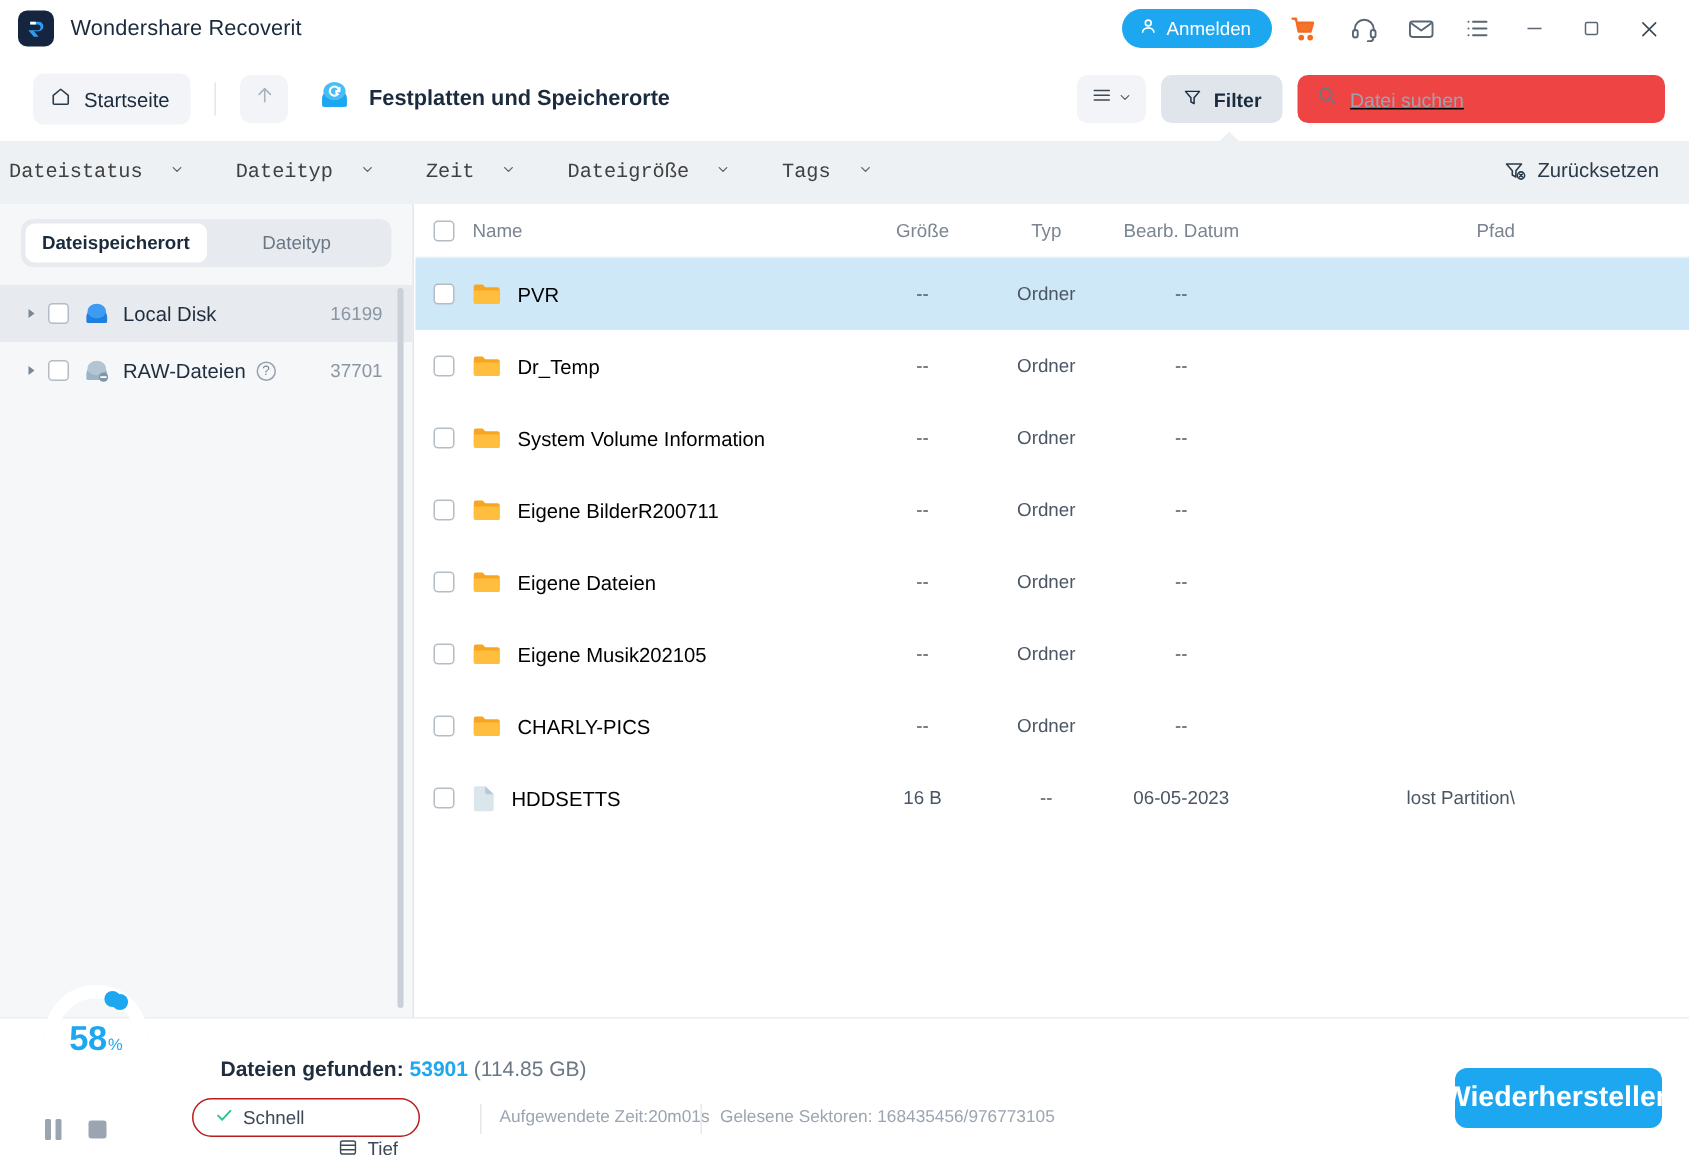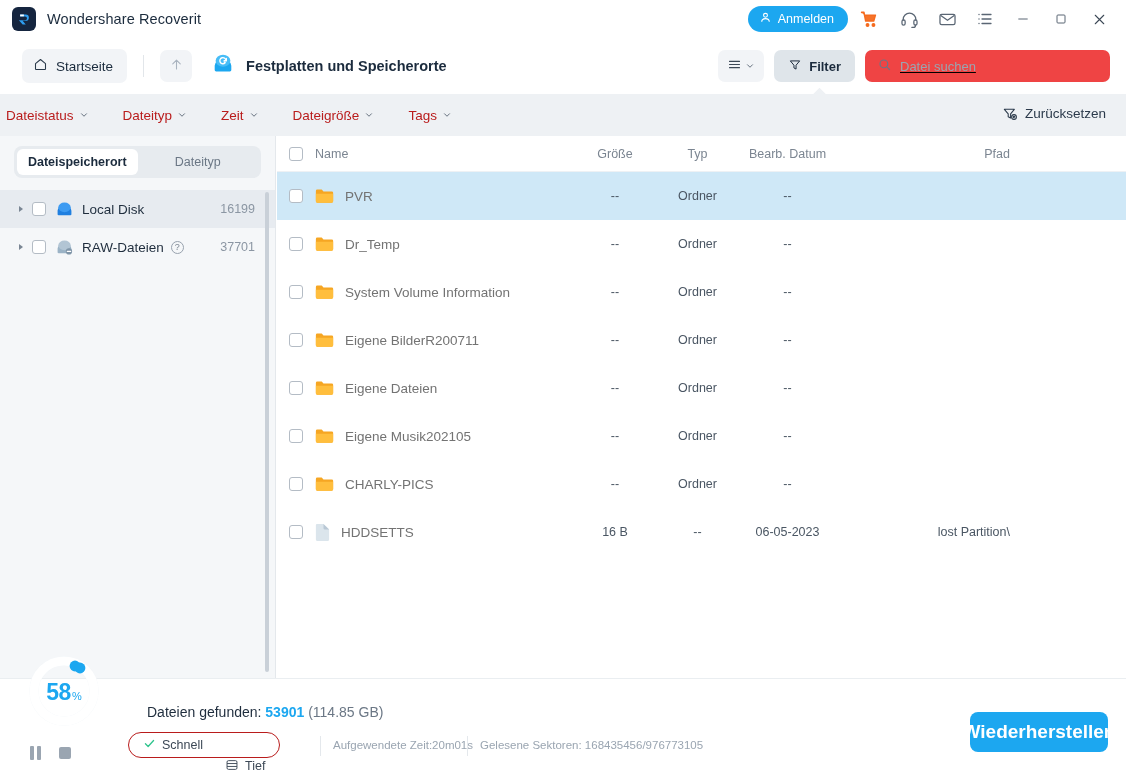--- a/index.html
+++ b/index.html
@@ -92,22 +92,22 @@
   }
   .filterbar .caret-wrap {
     position: absolute; left: 812px; top: -7px; width: 14px; height: 8px;
     overflow: hidden;
   }
   .filterbar .caret-wrap i {
     display: block; width: 11px; height: 11px; background: #eef1f4;
     transform: rotate(45deg); margin: 3px auto 0;
   }
   .fdrop {
-    display: flex; align-items: center; gap: 5px; font-size: 13.5px;
-    color: #b91c1c; cursor: pointer; padding: 4px 6px;
+    display: flex; align-items: center; gap: 18px; font-size: 13.5px;
+    color: #404040; cursor: pointer; padding: 4px 6px; font-family: Liberation Mono, monospace;
   }
   .fdrop:first-of-type { margin-left: 54px; }
   .fdrop + .fdrop { margin-left: 22px; }
   .reset-btn {
     position: absolute; right: 20px; display: flex; gap: 7px;
     font-size: 13.5px; color: #2b3a4b; cursor: pointer;
   }
 
   
   .sidebar {
@@ -172,21 +172,21 @@
   .c-type { width: 75px; text-align: left; flex: none; }
   .c-date { width: 105px; text-align: left; flex: none; }
   .c-path { width: 170px; text-align: right; flex: none; }
   .th-row .c-name, .th-row .c-size, .th-row .c-type,
   .th-row .c-date, .th-row .c-path { color: #7b8591; font-size: 12.5px; }
   .th-row .c-size, .th-row .c-type, .th-row .c-date { text-align: center; }
   .row {
     height: 48px; display: flex; align-items: center; cursor: pointer;
   }
   .row.selected { background: #cfe8f7; }
-  .row .c-name { display: flex; align-items: center; gap: 11px; font-size: 13.5px; color: #737373; }
+  .row .c-name { display: flex; align-items: center; gap: 11px; font-size: 13.5px; color: #000000; }
   .row .c-size, .row .c-type, .row .c-date { font-size: 12.5px; color: #4a5663; text-align: center; }
   .row .c-path { font-size: 12.5px; color: #4a5663; }
   .folder-ico { width: 19px; height: 16px; flex: none; }
   .file-ico { width: 15px; height: 19px; flex: none; }
 
   
   .bottombar {
     position: absolute; left: 0; bottom: 0; width: 1126px; height: 92px;
     background: #ffffff; border-top: 1px solid #eaeef1;
   }
@@ -201,21 +201,21 @@
   .ring-sym { font-size: 11px; color: #1ca7f0; margin-left: 1px; }
   .ctrl-btns {
     position: absolute; left: 30px; bottom: 10px; display: flex; gap: 18px; align-items: center;
   }
   .pause-btn { display: flex; gap: 3px; cursor: pointer; }
   .pause-btn i { display:block; width: 4px; height: 14px; background: #9aa5b1; border-radius: 1px; }
   .stop-btn { width: 12px; height: 12px; background: #9aa5b1; border-radius: 2px; cursor: pointer; }
   .found-line {
     position: absolute; left: 131px; top: 25px; font-size: 14px; color: #1f2d3d;
   }
-  .found-line b { font-weight: normal; padding-left: 16px; }
+  .found-line b { font-weight: bold; padding-left: 16px; }
   .found-num { color: #1ca7f0; font-weight: bold; }
   .found-size { color: #6b7785; }
   .mode-pill {
     position: absolute; left: 128px; bottom: 12px; height: 26px; padding: 0 14px;
     border: 1px solid #b91c1c; border-radius: 13px; display: flex; align-items: center;
     gap: 10px;
   }
   .mode-item { display: flex; align-items: center; gap: 6px; font-size: 12.5px; color: #3c4856; cursor: pointer; }
   .mode-item + .mode-item { margin-left: 12px; margin-top: 42px; }
   .stat-sep { position: absolute; bottom: 14px; width: 1px; height: 20px; background: #e4e8ec; }

